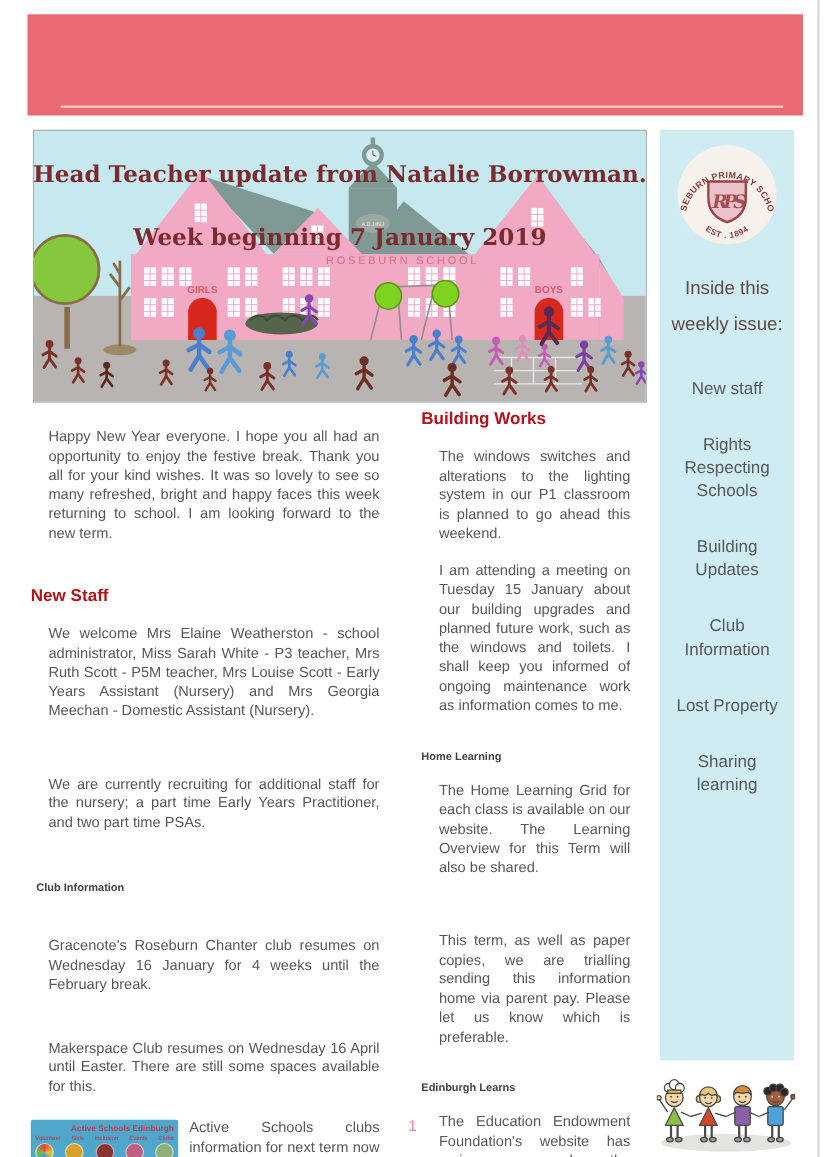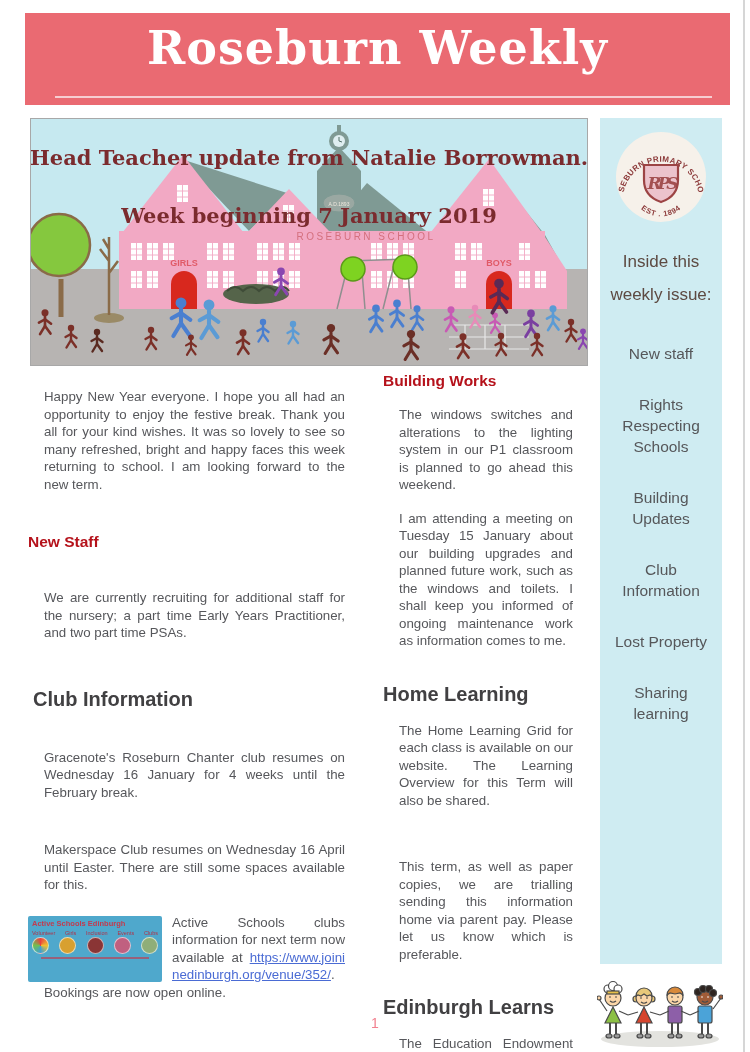--- a/index.html
+++ b/index.html
@@ -24,50 +24,49 @@
            text-align:center;}
   .sidebar .logo{margin:13px auto 0 auto;width:92px;height:92px;}
   .sb-heading{margin:22px 6px 0 6px;font-size:17px;line-height:33px;color:#5d4a42;}
   .sb-items{margin-top:32px;}
   .sb-item{margin:0 8px 30px 8px;font-size:15.5px;line-height:21px;color:#56575a;}
 
   
   .col-left{position:absolute;left:28px;top:372px;width:333px;}
   .col-right{position:absolute;left:383px;top:372px;width:206px;}
   .h-red{margin:0 0 5px 0;font-size:15.5px;font-weight:bold;color:#b5121b;}
-  .h-dark{margin:0 0 5px 0;font-size:20px;font-weight:bold;color:#414042;}
+  .h-dark{margin:0 0 5px 0;font-size:10px;font-weight:bold;color:#414042;}
   .h-indent{padding-left:5px;}
   p.body{margin:16px;font-size:13.3px;line-height:17.5px;color:#56575b;text-align:justify;}
   .gap-s{height:8px;}.gap-m{height:17px;}.gap-l{height:24px;}.gap-xl{height:30px;}
   .blue-text{color:#7673d6;}
   a.link{color:#4a6bd4;text-decoration:underline;word-break:break-all;cursor:pointer;}
 
   
   .as-row{margin-top:20px;overflow:visible;}
   .as-banner{float:left;width:134px;height:66px;margin:2px 10px 2px 0;background:#4fa8cc;
              border-radius:2px;padding:3px 4px;box-sizing:border-box;}
-  .as-title{font-size:7.5px;font-weight:bold;color:#c23b4e;text-align:left;}
+  .as-title{font-size:7.5px;font-weight:bold;color:#c23b4e;text-align:right;}
   .as-labels{display:flex;justify-content:space-between;margin-top:2px;}
   .as-labels span{font-size:5.5px;color:#b03248;}
   .as-circles{display:flex;justify-content:space-between;margin-top:1px;}
   .as-circle{width:17px;height:17px;border-radius:50%;border:1px solid rgba(255,255,255,.6);box-sizing:border-box;}
   .as-url{margin:3px auto 0 auto;width:86%;height:2px;background:#c23b4e;opacity:.65;}
 
   .kids-art{position:absolute;left:597px;top:964px;width:126px;height:84px;}
   .page-num{position:absolute;left:0;right:0;top:1015px;text-align:center;
             font-size:14px;color:#f2808f;}
 </style>
 </head>
 <body>
 
 <div class="page">
   <div class="right-edge"></div>
 
   <div class="masthead">
-    <h1>Roseburn Weekly</h1>
     <div class="rule"></div>
   </div>
 
   <div class="hero">
     <svg width="556" height="246" viewBox="0 0 556 246">
 
       <rect x="0" y="0" width="556" height="246" fill="#c6e9f0"></rect>
 
       <rect x="0" y="150" width="556" height="96" fill="#b7b4b2"></rect>
 
@@ -233,20 +232,21 @@
       <div class="sb-item">Lost Property</div>
       <div class="sb-item">Sharing learning</div>
     </div>
   </div>
 
   <div class="col-left">
     <p class="body">Happy New Year everyone. I hope you all had an opportunity to enjoy the festive break. Thank you all for your kind wishes. It was so lovely to see so many refreshed, bright and happy faces this week returning to school. I am looking forward to the new term.</p>
 
     <div class="gap-l"></div>
     <h2 class="h-red">New Staff</h2>
+    <p class="body">We welcome Mrs Elaine Weatherston - school administrator, Miss Sarah White - P3 teacher, Mrs Ruth Scott - P5M teacher, Mrs Louise Scott - Early Years Assistant (Nursery) and Mrs Georgia Meechan - Domestic Assistant (Nursery).</p>
     <div class="gap-m"></div>
     <p class="body">We are currently recruiting for additional staff for the nursery; a part time Early Years Practitioner, and two part time PSAs.</p>
 
     <div class="gap-xl"></div>
     <h2 class="h-dark h-indent">Club Information</h2>
     <div class="gap-m"></div>
     <p class="body">Gracenote's Roseburn  Chanter club resumes on Wednesday 16 January for 4 weeks until the February break.</p>
     <div class="gap-s"></div>
     <p class="body">Makerspace Club resumes on Wednesday 16 April until Easter. There are still some spaces available for this.</p>
 

